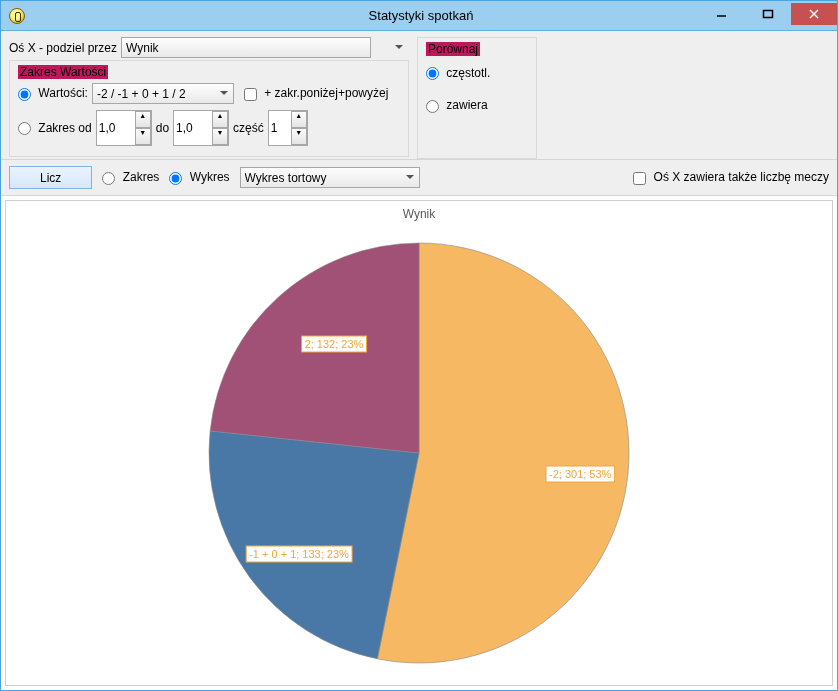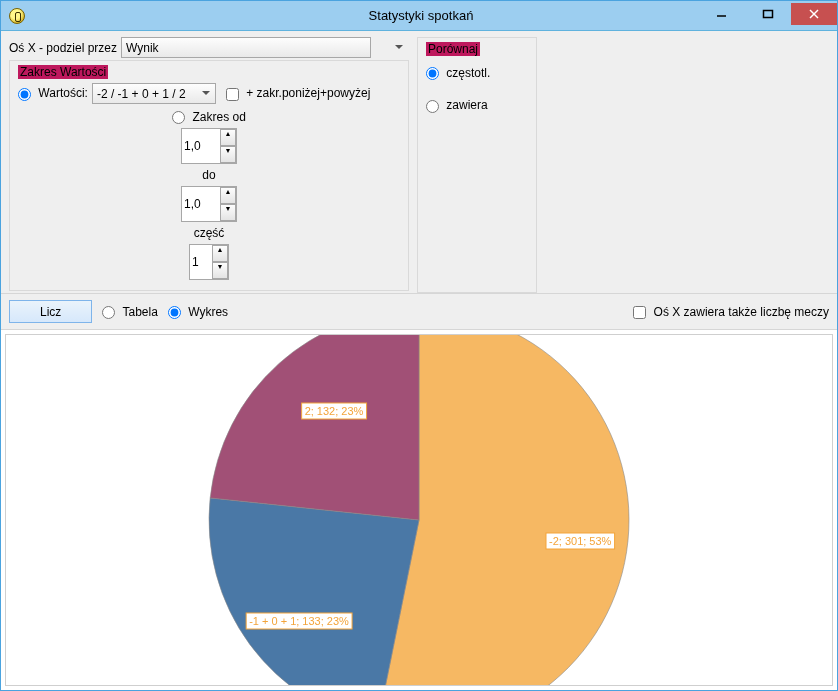--- a/index.html
+++ b/index.html
@@ -93,31 +93,31 @@
 
       <div class="fieldset">
         <div class="legend">Zakres Wartości</div>
 
         <div class="row" style="margin-top:4px;">
           <label>
             <input type="radio" name="rng" checked="" style="">
             <span>Wartości:</span>
           </label>
           <span class="select-wrap">
-            <select class="select" style="width:124px">
+            <select class="select" style="width:142px">
               <option>-2 / -1 + 0 + 1 / 2</option>
             </select>
           </span>
           <label style="margin-left:6px;">
             <input type="checkbox" style="">
             <span>+ zakr.poniżej+powyżej</span>
           </label>
         </div>
 
-        <div class="row" style="margin-top:6px;flex-direction:column;">
+        <div class="row" style="margin-top:6px;">
           <label>
             <input type="radio" name="rng" style="">
             <span>Zakres od</span>
           </label>
           <span class="spin-wrap">
             <input class="txt" style="width: 56px; padding-right: 18px;" value="1,0">
             <span class="spinbtns">
                 <span class="sp">▲</span>
                 <span class="sp">▼</span>
               </span>
@@ -158,26 +158,31 @@
           </label>
         </div>
       </div>
     </div>
   </div>
 
   <div class="toolbar">
     <button class="btn">Licz</button>
     <label>
       <input type="radio" name="view" style="">
-      <span>Tabela</span>
+      <span>Zakres</span>
     </label>
     <label>
       <input type="radio" name="view" checked="" style="">
       <span>Wykres</span>
     </label>
+    <span class="select-wrap">
+      <select class="select" style="width:180px">
+        <option>Wykres tortowy</option>
+      </select>
+    </span>
     <span class="spacer"></span>
     <label>
       <input type="checkbox" style="">
       <span>Oś X zawiera także liczbę meczy</span>
     </label>
   </div>
 
   <div class="chart-area">
     <div class="chart-title">Wynik</div>
     <div class="pie-wrap">

